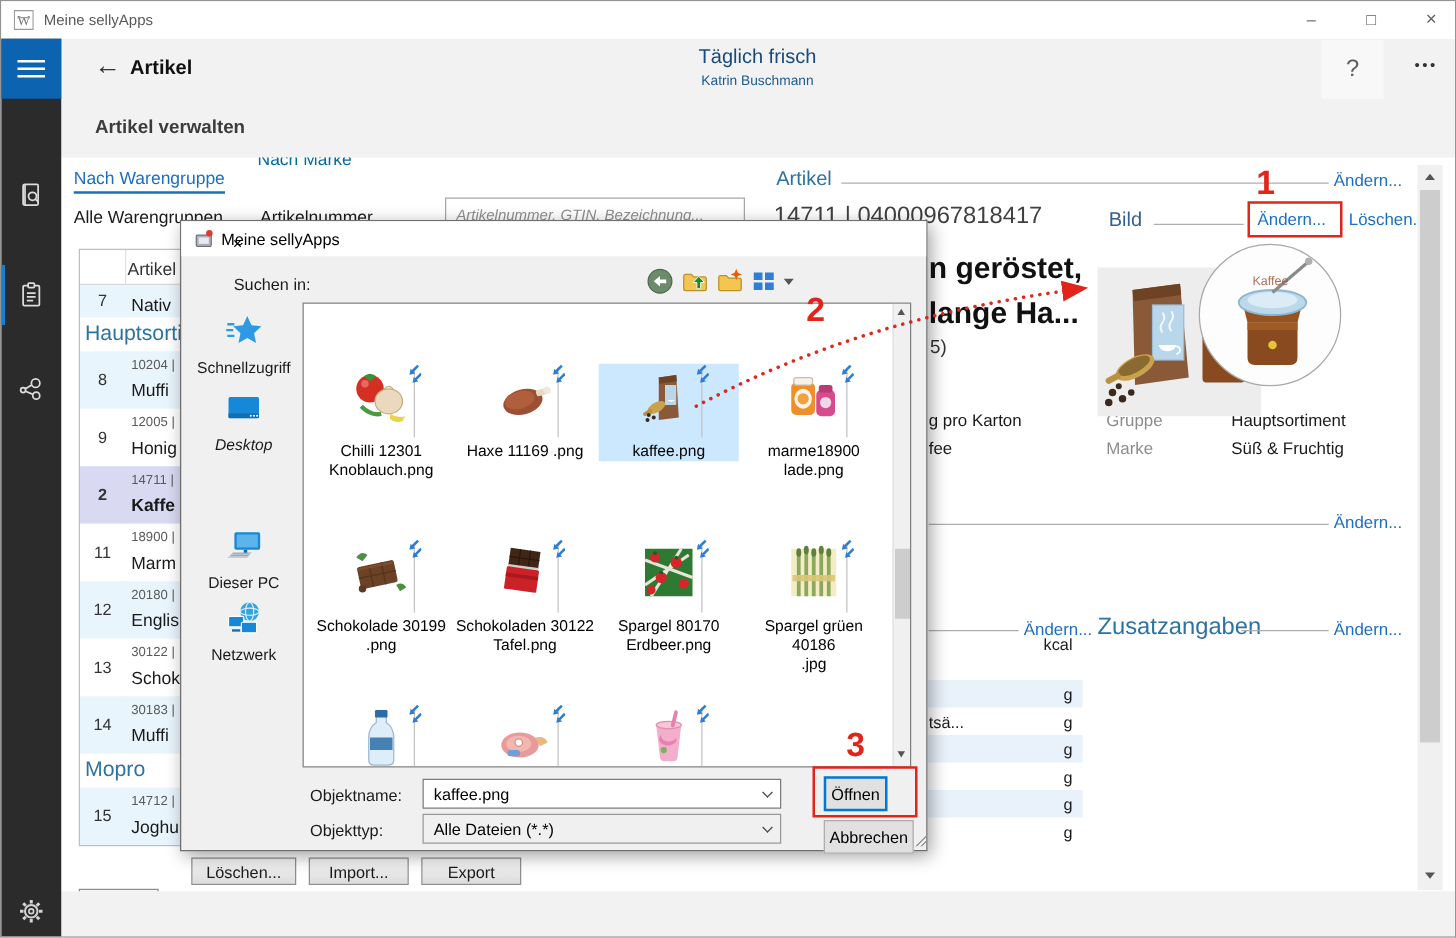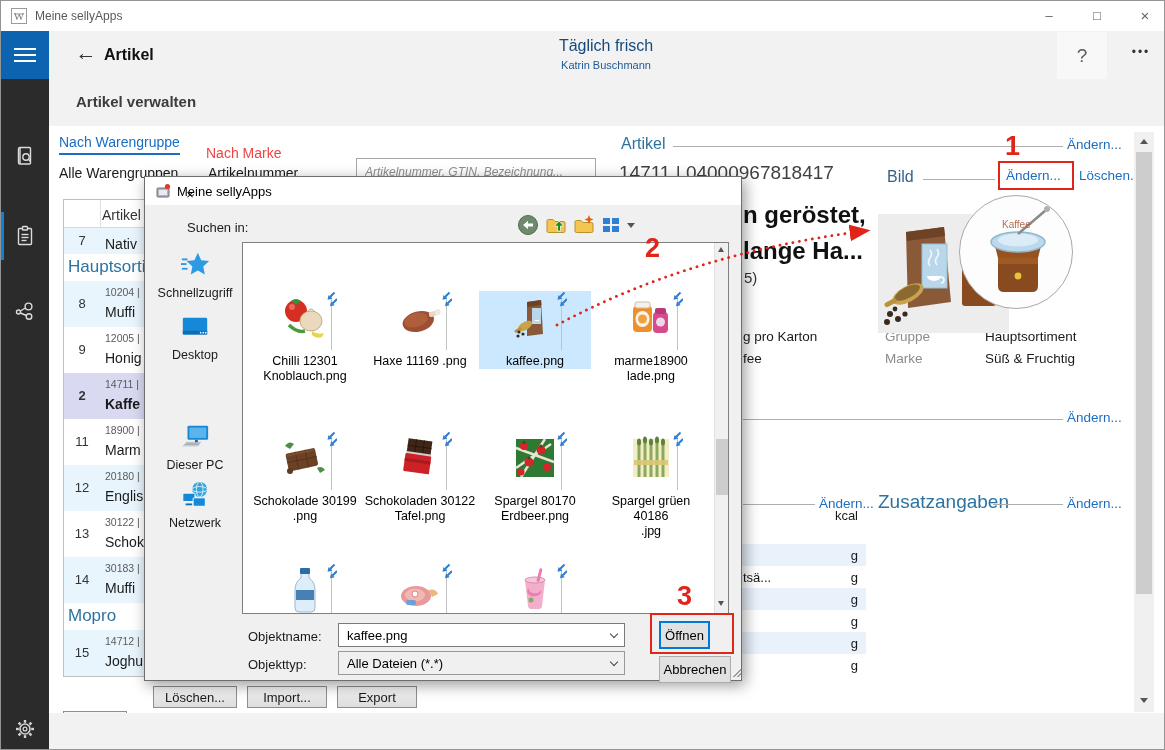--- a/index.html
+++ b/index.html
@@ -23,21 +23,21 @@
 .htitle{position:absolute;left:55px;top:15px;font-size:16px;font-weight:bold;color:#111}
 .hcenter{position:absolute;left:392px;top:6px;width:330px;text-align:center}
 .hcenter .t1{font-size:16px;color:#164a7c}
 .hcenter .t2{font-size:11px;color:#1b5a96;margin-top:4px}
 .helpbtn{position:absolute;left:1008px;top:1px;width:50px;height:47px;background:#f8f8f8;text-align:center;line-height:47px;font-size:19px;color:#5a5a5a;cursor:pointer}
 .morebtn{position:absolute;left:1072px;top:14px;width:40px;height:24px;text-align:center;font-size:12px;letter-spacing:2px;color:#333;cursor:pointer}
 .psub{position:absolute;left:27px;top:62px;font-size:15px;font-weight:bold;color:#3c3c3c}
 
 .tab{position:absolute;font-size:14px;cursor:pointer}
 .tab1{left:58px;top:133px;color:#1b6ec2;border-bottom:2px solid #1b6ec2;padding-bottom:3px}
-.tab2{left:205px;top:144px;color:#ef4444}
+.tab2{left:205px;top:118px;color:#0369a1}
 .flabel{position:absolute;font-size:14px;color:#1a1a1a}
 .search{position:absolute;left:355px;top:157px;width:240px;height:28px;border:1px solid #a6a6a6;background:#fff;font-style:italic;font-size:12px;color:#6e6e6e;padding:0 8px;font-family:"Liberation Sans",sans-serif}
 .search::placeholder{color:#8f8f8f;font-style:italic}
 
 .table{position:absolute;left:62px;top:198px;width:300px;border:1px solid #c0c0c0;background:#fff;z-index:3}
 .thead{position:absolute;left:0;top:0;width:100%;height:28px;border-bottom:1px solid #d8d8d8;background:#fff}
 .thead span{position:absolute;left:38px;top:7px;font-size:14px;color:#333}
 .tvline{position:absolute;left:36px;top:0;width:1px;background:#e0e0e0}
 .list-row{position:absolute;left:0;width:100%;cursor:pointer}
 .shade-blue{background:#e9f5fc}
@@ -390,21 +390,21 @@
           <div><svg width="30" height="30" viewBox="0 0 32 32">
               <g stroke="#2e9ae3" stroke-width="2">
                 <line x1="2" y1="10" x2="8" y2="10"></line>
                 <line x1="1" y1="15" x2="7" y2="15"></line>
                 <line x1="2" y1="20" x2="8" y2="20"></line>
               </g>
               <path d="M19 3 l3.6 7.8 8.4 1 -6.2 5.8 1.7 8.4 -7.5 -4.2 -7.5 4.2 1.7 -8.4 -6.2 -5.8 8.4 -1 z" fill="#2e9ae3"></path>
             </svg></div>
           <div class="plabel">Schnellzugriff</div>
         </div>
-        <div class="place" style="top: 70px;">
+        <div class="place" style="top: 70px; font-style: italic;">
           <div><svg width="30" height="30" viewBox="0 0 32 32">
               <rect x="3" y="6" width="26" height="18" rx="1.5" fill="#1589d8"></rect>
               <rect x="3" y="20" width="26" height="4" fill="#0f6db1"></rect>
               <g fill="#fff">
                 <circle cx="22" cy="22" r="0.9"></circle>
                 <circle cx="24.8" cy="22" r="0.9"></circle>
                 <circle cx="27.4" cy="22" r="0.9"></circle>
               </g>
             </svg></div>
           <div class="plabel">Desktop</div>

